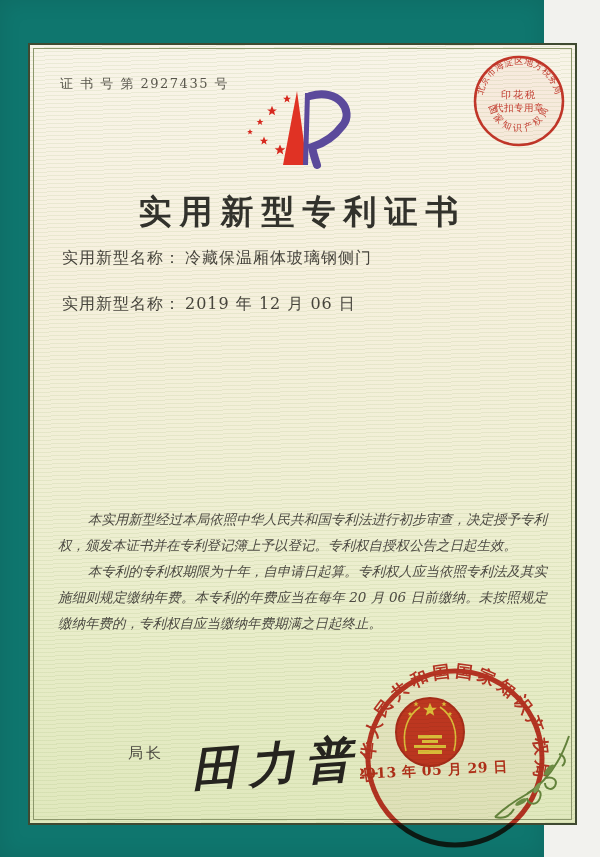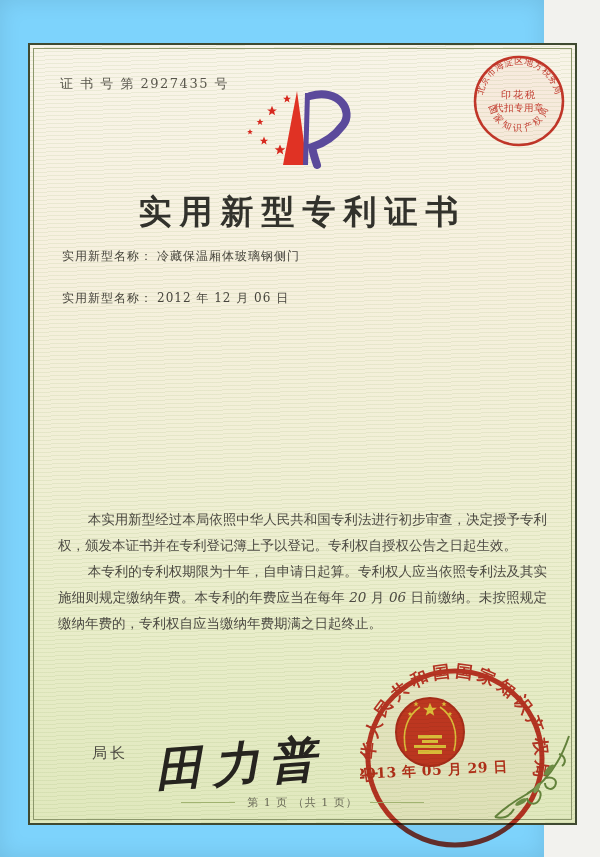--- a/index.html
+++ b/index.html
@@ -1,39 +1,39 @@
 <!DOCTYPE html>
 <html><head>
 <meta charset="utf-8">
 <style>
   html,body{margin:0;padding:0;width:600px;height:857px;overflow:hidden;}
   body{font-family:"DejaVu Serif","Liberation Serif",serif;background:#f2f2ee;}
   .photo{position:relative;width:544px;height:857px;
     background:linear-gradient(160deg,#fdfdfb 0%,#f8f8f4 55%,#ededе6 100%);
-    background-color:#7dd3fc;
+    background-color:#0f766e;
     box-shadow:inset 0 0 22px rgba(0,0,0,0.10);}
   .frame{position:absolute;left:28px;top:43px;width:545px;height:778px;
     border:2px solid #3f4a31;
     background:
       repeating-linear-gradient(178deg, rgba(139,168,94,0) 0 3px, rgba(139,168,94,0.13) 3px 4px),
       linear-gradient(180deg,#f8f4e8 0%,#f6f0de 28%,#f1efd6 52%,#e9edca 74%,#e0e8bd 100%);}
   .frame-inner{position:absolute;inset:3px;border:1px solid #8c976b;pointer-events:none;}
   .cert-no{position:absolute;left:30px;top:30px;font-size:13px;color:#58564c;letter-spacing:1.5px;}
   .logo{position:absolute;left:207px;top:42px;}
   .tax-seal{position:absolute;right:6px;top:6px;mix-blend-mode:multiply;opacity:.92;}
   .title{position:absolute;left:0;top:145px;width:100%;text-align:center;
     font-size:33px;font-weight:600;letter-spacing:8px;color:#32322c;}
-  .fields{position:absolute;left:32px;top:203px;width:480px;font-size:12px;color:#46443c;}
+  .fields{position:absolute;left:32px;top:203px;width:480px;font-size:16px;color:#46443c;}
   .field-row{margin-bottom:25px;letter-spacing:1px;white-space:nowrap;}
   .field-row .val{margin-left:4px;}
   .paras{position:absolute;left:28px;top:461px;width:489px;font-size:13.5px;line-height:26px;
     color:#4c4a42;text-align:justify;font-style:oblique 4deg;}
-  .paras p{margin:0;text-indent:2.2em;}
+  .paras p{margin:0;text-indent:2.2em;font-style:italic;}
   .sig{position:absolute;left:62px;top:688px;white-space:nowrap;}
-  .sig .role{font-size:15px;color:#4a4840;letter-spacing:3px;vertical-align:22px;}
+  .sig .role{font-size:15px;color:#4a4840;letter-spacing:3px;vertical-align:22px;margin-left:36px;}
   .sig .name{display:inline-block;margin-left:22px;font-size:47px;font-weight:600;
     color:#26241f;letter-spacing:10px;transform:rotate(-4deg);font-style:italic;}
   .office-seal{position:absolute;left:330px;top:618px;mix-blend-mode:multiply;opacity:.93;}
   .ornament{position:absolute;right:1px;bottom:1px;}
   .footer{position:absolute;left:0;bottom:13px;width:100%;text-align:center;
     font-size:11px;color:#6a6a58;letter-spacing:1px;}
   .fline{display:inline-block;width:54px;border-top:1px solid rgba(150,170,100,.85);
     vertical-align:3px;margin:0 12px;}
   svg text{font-family:"DejaVu Serif","Liberation Serif",serif;}
 </style>
@@ -80,21 +80,21 @@
       <text x="50" y="60" font-size="9.5" fill="#c5281c" text-anchor="middle" letter-spacing="0.5">代扣专用章</text>
     </svg>
 
     <div class="title">实用新型专利证书</div>
 
     <div class="fields">
       <div class="field-row">
         <span class="lbl">实用新型名称：</span><span class="val">冷藏保温厢体玻璃钢侧门</span>
       </div>
       <div class="field-row">
-        <span class="lbl">实用新型名称：</span><span class="val">2012 年 12 月 06 日</span>
+        <span class="lbl">实用新型名称：</span><span class="val">2019 年 12 月 06 日</span>
       </div>
     </div>
 
     <div class="paras">
       <p>本实用新型经过本局依照中华人民共和国专利法进行初步审查，决定授予专利权，颁发本证书并在专利登记簿上予以登记。专利权自授权公告之日起生效。</p>
       <p>本专利的专利权期限为十年，自申请日起算。专利权人应当依照专利法及其实施细则规定缴纳年费。本专利的年费应当在每年 20 月 06 日前缴纳。未按照规定缴纳年费的，专利权自应当缴纳年费期满之日起终止。</p>
     </div>
 
     <div class="sig">
       <span class="role">局长</span>
@@ -132,17 +132,14 @@
         <path d="M 38,64 C 47,57 54,60 51,68 C 48,76 39,75 38,68"></path>
         <path d="M 6,87 C 14,89 21,86 25,79"></path>
         <path d="M 56,48 C 64,46 69,50 66,56 C 63,61 56,59 56,53"></path>
         <path d="M 70,24 C 76,26 78,32 73,36"></path>
       </g>
       <ellipse cx="60" cy="40" rx="2.6" ry="7" fill="#6d8c44" transform="rotate(42 60 40)"></ellipse>
       <ellipse cx="32" cy="72" rx="2.4" ry="6.5" fill="#6d8c44" transform="rotate(60 32 72)"></ellipse>
       <ellipse cx="48" cy="58" rx="2.2" ry="6" fill="#7a9850" transform="rotate(30 48 58)"></ellipse>
     </svg>
 
-    <div class="footer">
-      <span class="fline"></span><span>第 1 页 （共 1 页）</span><span class="fline"></span>
-    </div>
   </div>
 </div>
 
 </body></html>

